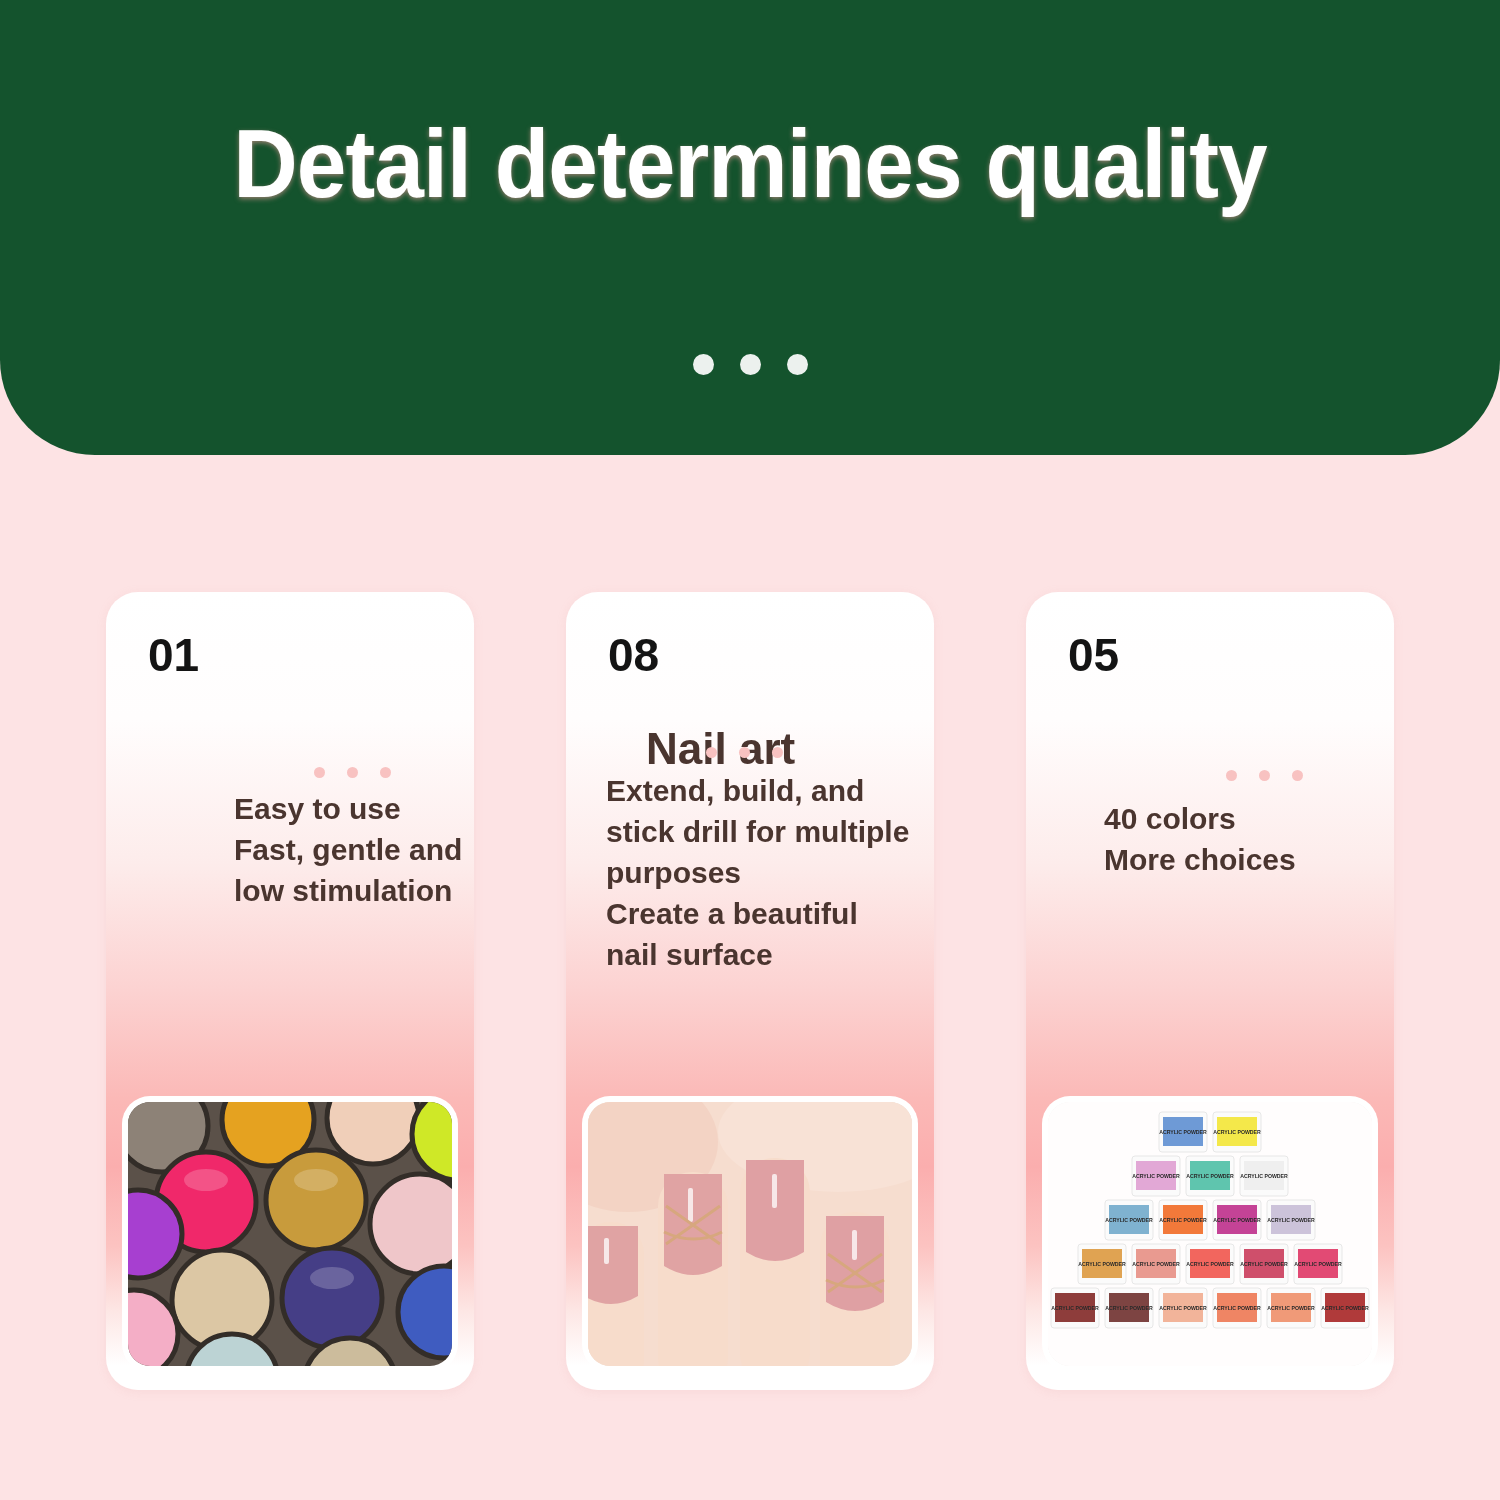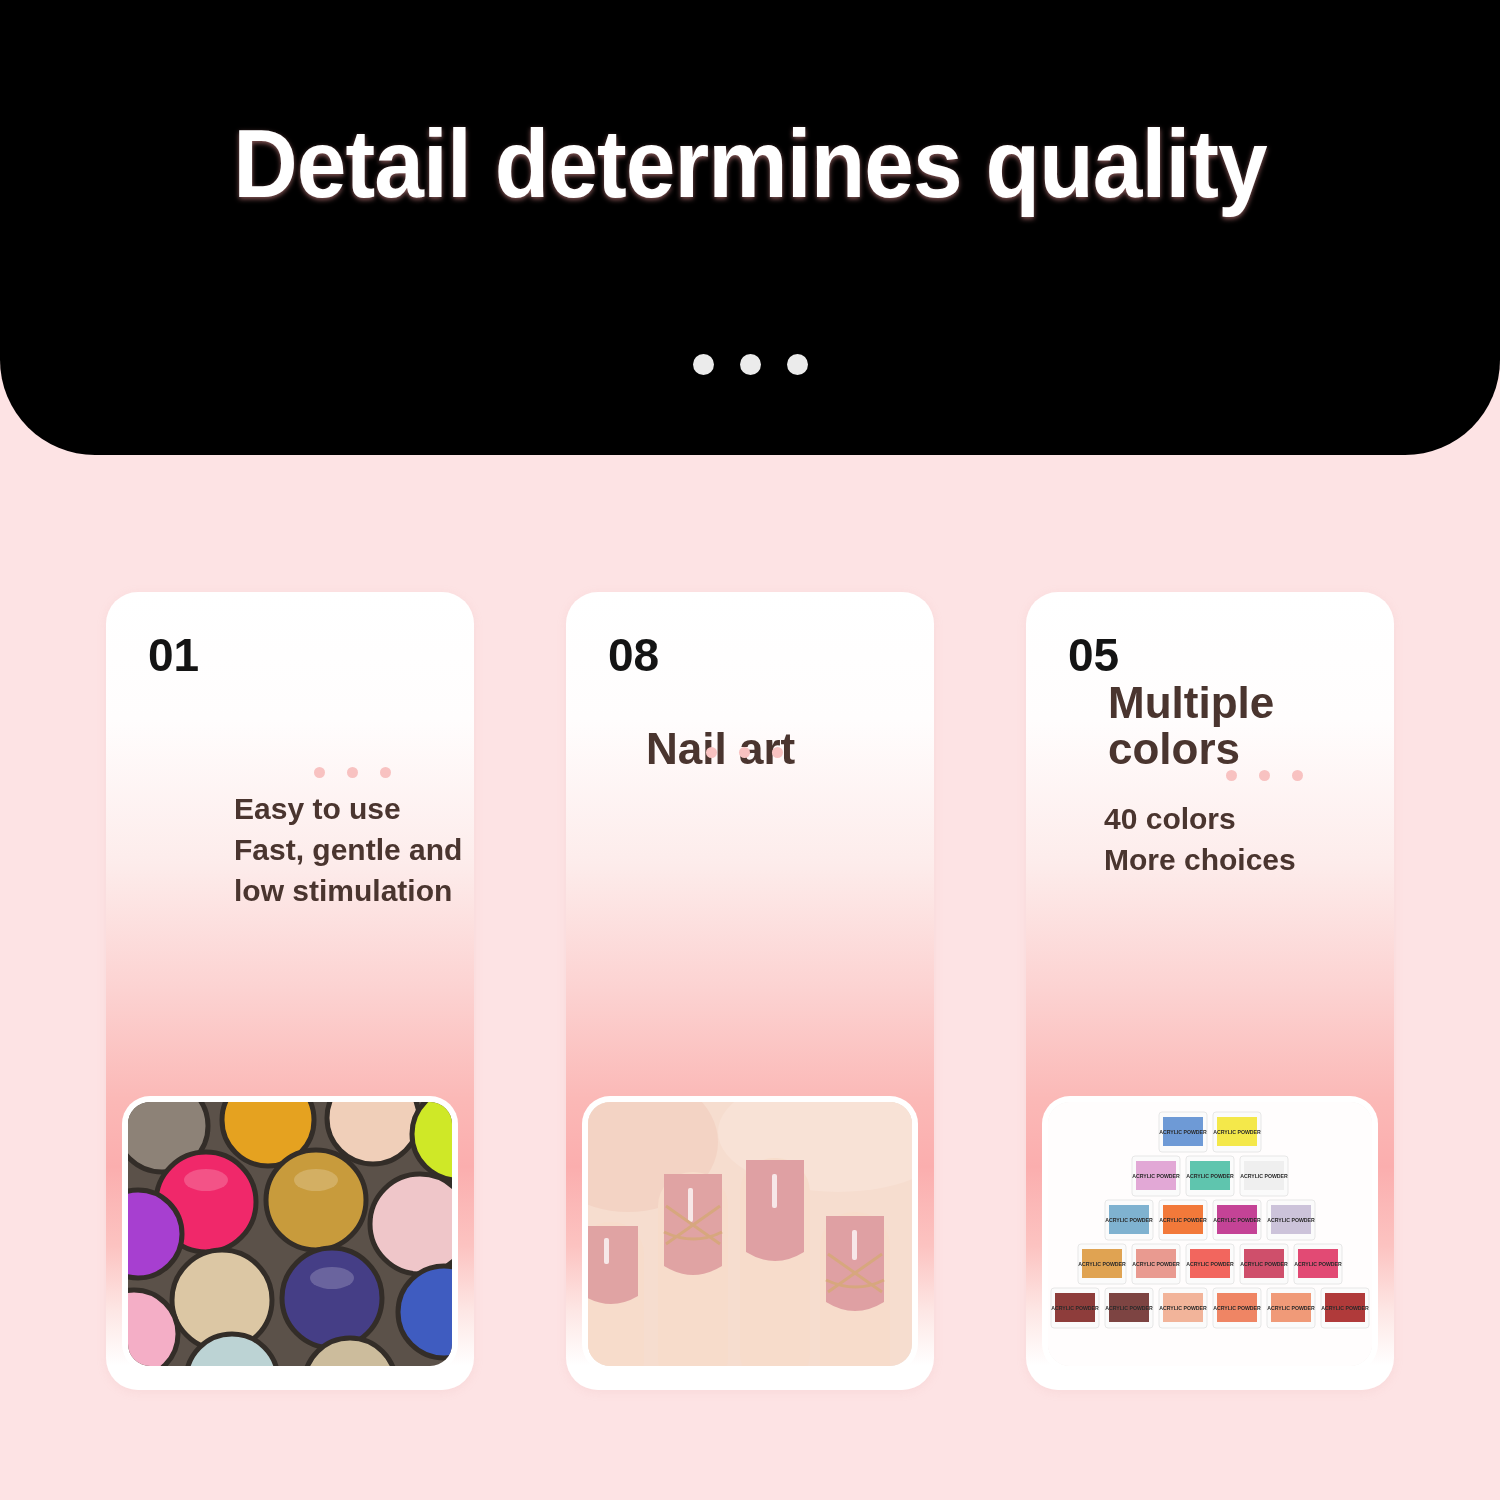--- a/index.html
+++ b/index.html
@@ -9,21 +9,21 @@
     background:#fde3e4;
     position:relative;
     overflow:hidden;
   }
 
   
   .header-panel{
     position:absolute;
     left:0; top:0;
     width:1500px; height:455px;
-    background:#000000;
+    background:#14532d;
     border-radius:0 0 95px 95px;
   }
   .page-title{
     position:absolute;
     left:0; top:112px;
     width:1500px;
     text-align:center;
     color:#ffffff;
     font-size:96px;
     font-weight:bold;
@@ -195,20 +195,25 @@
   </div>
 
   <div class="card">
     <div class="card-num">08</div>
     <div class="card-head c2" style="white-space:pre-line">Nail art</div>
     <div class="card-dots d2">
       <span></span>
       <span></span>
       <span></span>
     </div>
+    <div class="card-body b2">Extend, build, and
+stick drill for multiple
+ purposes
+Create a beautiful
+nail surface</div>
 
     <div class="card-photo">
       <svg viewBox="0 0 324 264" preserveAspectRatio="xMidYMid slice">
         <rect width="324" height="264" fill="#f6ddcf"></rect>
         <ellipse cx="40" cy="40" rx="90" ry="70" fill="#f3d3c4"></ellipse>
         <ellipse cx="250" cy="30" rx="120" ry="60" fill="#f8e2d6"></ellipse>
 
         <g fill="#f7dccb">
           <rect x="-10" y="120" width="66" height="170" rx="32"></rect>
           <rect x="70" y="70" width="70" height="220" rx="34"></rect>
@@ -234,22 +239,20 @@
           <path d="M76 130 q30 14 58 0"></path>
           <path d="M240 152 L294 190 M294 152 L240 190"></path>
           <path d="M238 178 q30 14 58 0"></path>
         </g>
       </svg>
     </div>
   </div>
 
   <div class="card">
     <div class="card-num">05</div>
-    <div class="card-head c3" style="white-space:pre-line">Multiple
-colors</div>
     <div class="card-dots d3">
       <span></span>
       <span></span>
       <span></span>
     </div>
     <div class="card-body b3">40 colors
 More choices</div>
 
     <div class="card-photo">
       <svg viewBox="0 0 324 264" preserveAspectRatio="xMidYMid slice" class="pyramid">

